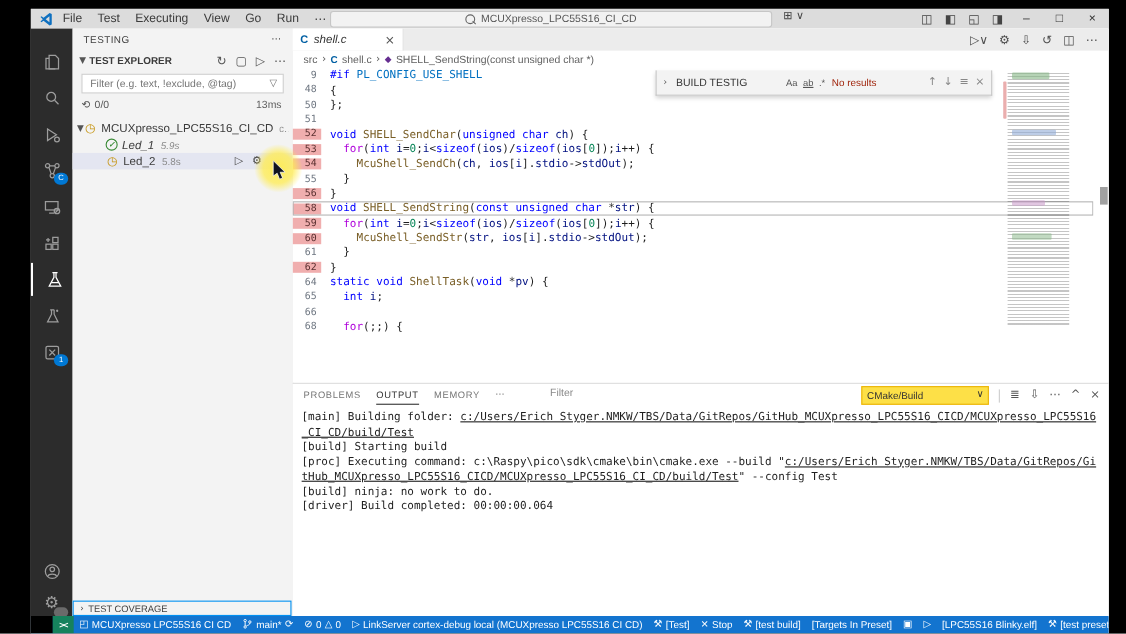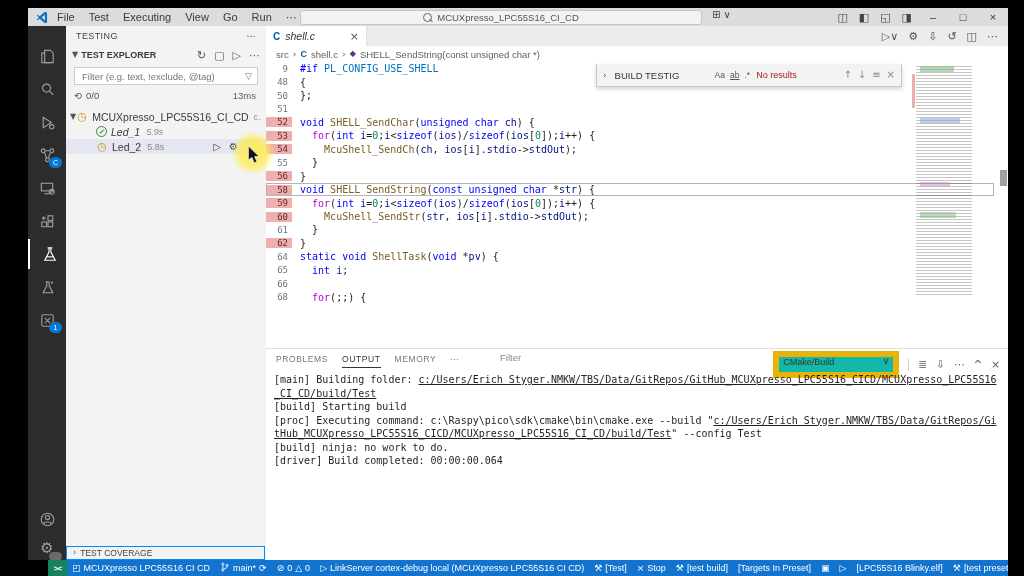--- a/index.html
+++ b/index.html
@@ -101,21 +101,21 @@
   .vthumb{position:absolute;left:2px;top:108px;width:7px;height:16px;background:#8a8a8a;opacity:.8}
 
   
   .panel{position:absolute;left:238px;top:340px;width:742px;height:212px;background:#fff;border-top:1px solid #ddd}
   .paneltabs{height:20px;display:flex;align-items:center;gap:14px;padding-left:10px;font-size:8.5px;
              letter-spacing:.6px;color:#757575;position:relative}
   .paneltabs .pt{padding:3px 0}
   .paneltabs .pt.active{color:#333;border-bottom:1px solid #333}
   .panelfilter{position:absolute;left:234px;top:3px;font-size:9.5px;color:#8a8a8a}
   .panelright{position:absolute;right:8px;top:2px;display:flex;align-items:center;gap:9px;color:#555;font-size:10.5px}
-  .chanselect{width:106px;height:15px;border:6px solid #eab308;background:#14b8a6;display:flex;
+  .chanselect{width:106px;height:15px;border:1px solid #eab308;background:#fde047;display:flex;align-items:center;
               justify-content:space-between;padding:0 4px;font-size:9px;color:#333}
   .psep{width:1px;height:12px;background:#ccc}
   .output{position:absolute;left:8px;top:24px;right:6px;bottom:2px;overflow:hidden;
           font-family:"DejaVu Sans Mono","Liberation Mono",monospace;font-size:10px;line-height:13.5px;color:#1f1f1f;white-space:pre-wrap;word-break:break-all}
   .olink{text-decoration:underline;cursor:pointer}
 
   
   .statusbar{position:absolute;left:0;top:552px;width:980px;height:16px;background:#1374cf;display:flex;align-items:center;
              color:#fff;font-size:9px;overflow:hidden}
   .sb-black{width:20px;height:16px;background:#000;flex:0 0 auto}

